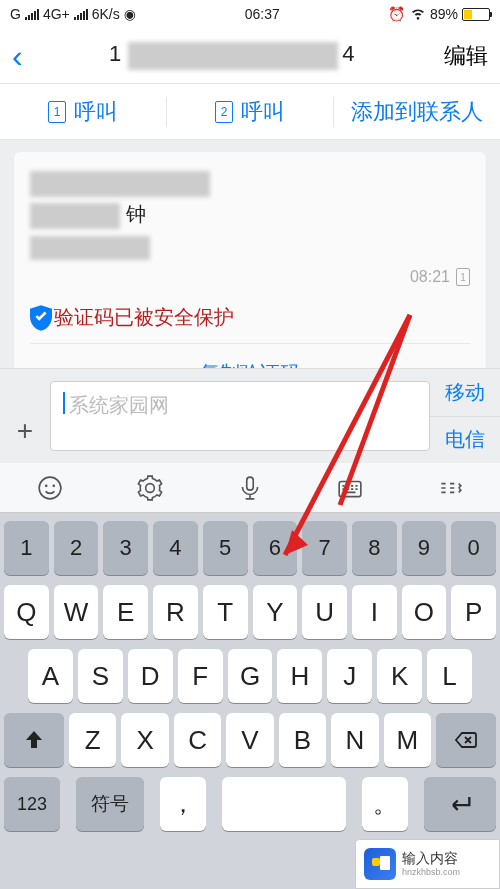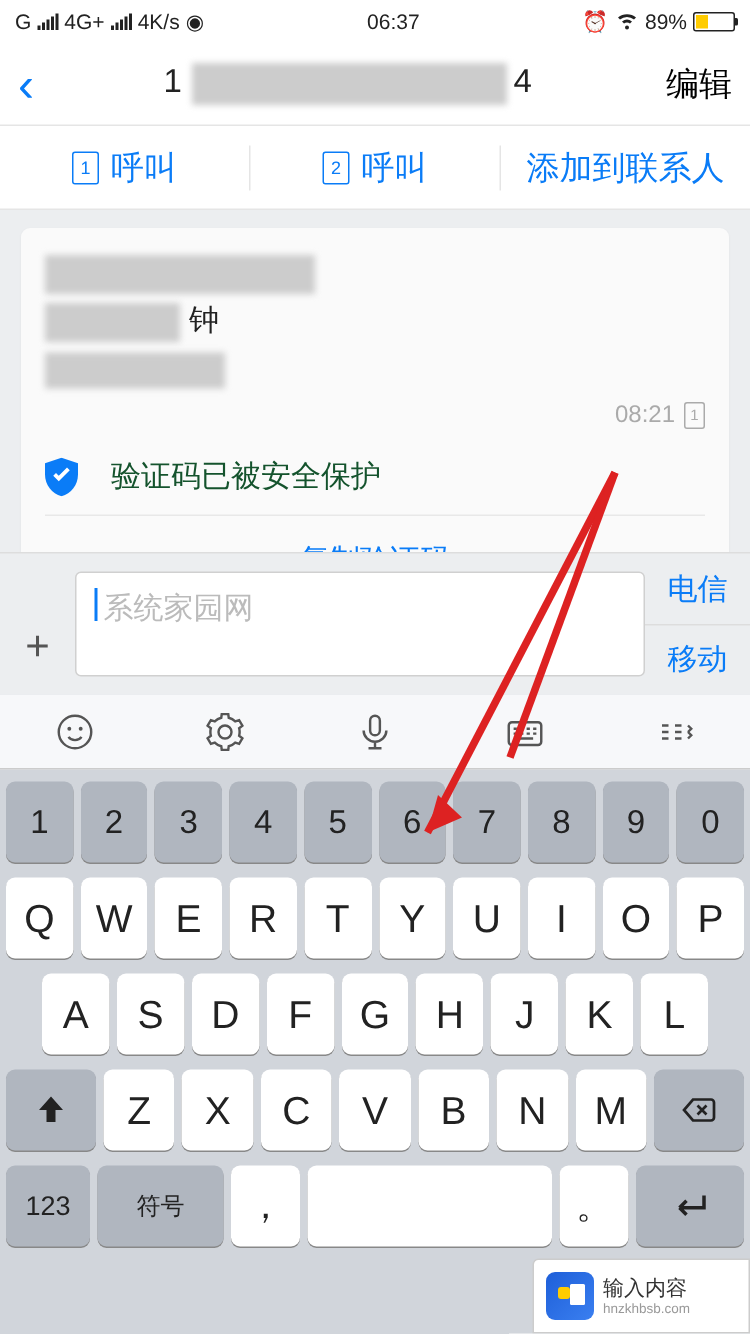--- a/index.html
+++ b/index.html
@@ -26,21 +26,21 @@
 .sim{width:18px;height:22px;border:1.5px solid #0a7cf7;border-radius:2px;display:flex;align-items:center;justify-content:center;font-size:12px;color:#0a7cf7}
 
 .msg-area{padding:12px 14px 0}
 .bubble{background:#fafafa;border-radius:6px;padding:14px 16px 0;box-shadow:0 1px 2px rgba(0,0,0,.05)}
 .msg-txt{font-size:20px;color:#222;line-height:32px;position:relative}
 .msg-txt .m1{display:inline-block;width:180px;height:26px;background:#ccc;filter:blur(2px);vertical-align:middle}
 .msg-txt .m2{display:inline-block;width:90px;height:26px;background:#ccc;filter:blur(2px);vertical-align:middle;margin-right:6px}
 .msg-txt .m3{display:inline-block;width:120px;height:24px;background:#ccc;filter:blur(2px);vertical-align:middle}
 .time{text-align:right;font-size:16px;color:#aaa;padding:6px 0;display:flex;align-items:center;justify-content:flex-end;gap:6px}
 .time .sim-s{width:14px;height:18px;border:1px solid #aaa;border-radius:2px;font-size:10px;display:flex;align-items:center;justify-content:center}
-.secure{display:flex;align-items:center;gap:22px;padding:12px 0;color:#14532d;font-size:20px}
+.secure{display:flex;align-items:center;gap:2px;padding:12px 0;color:#b91c1c;font-size:20px}
 .shield{width:22px;height:26px;position:relative}
 .shield svg{width:100%;height:100%}
 .copy{border-top:1px solid #e8e8e8;text-align:center;padding:16px 0;color:#0a7cf7;font-size:20px}
 
 .input-area{position:absolute;bottom:426px;left:0;right:0;background:#eceef0;border-top:1px solid #ddd;display:flex}
 .plus{width:50px;display:flex;align-items:center;justify-content:center;font-size:28px;color:#555;align-self:flex-end;padding-bottom:16px}
 .textbox{flex:1;margin:12px 0;background:#fff;border:1px solid #d0d0d0;border-radius:4px;padding:10px 12px;min-height:70px;font-size:20px;color:#bbb;position:relative}
 .textbox::before{content:"";position:absolute;left:12px;top:10px;width:2px;height:22px;background:#0a7cf7}
 .textbox span{margin-left:6px}
 .carrier{width:70px;display:flex;flex-direction:column}
@@ -53,23 +53,23 @@
 .kb-tools svg{width:26px;height:26px}
 
 .kb-rows{padding:8px 4px 6px}
 .row{display:flex;gap:5px;margin-bottom:10px;justify-content:center}
 .key{background:#fff;border-radius:6px;box-shadow:0 1px 0 #888;height:54px;display:flex;align-items:center;justify-content:center;font-size:24px;color:#222}
 .key.num{background:#b0b6bf;flex:1;font-size:22px}
 .key.letter{flex:1;font-size:26px}
 .row.r3{padding:0 24px}
 .key.fn{background:#b0b6bf;width:60px;font-size:18px}
 .key.space{flex:1}
-.row.r5{gap:5px}
+.row.r5{gap:16px}
 .key.k123{width:56px;font-size:18px}
-.key.sym{width:84px;font-size:16px}
+.key.sym{width:68px;font-size:19px}
 .key.comma,.key.dot{width:46px}
 .key.enter{background:#b0b6bf;width:72px}
 .key.enter svg{width:28px;height:28px}
 .key.shift svg,.key.del svg{width:24px;height:24px}
 
 .arrow{position:absolute;pointer-events:none;z-index:50}
 
 .wm{position:absolute;right:0;bottom:0;width:145px;height:50px;background:#fff;border:1px solid #ccc;border-radius:4px 0 0 0;display:flex;align-items:center;gap:6px;padding:0 8px;z-index:60}
 .wm-logo{width:32px;height:32px;background:linear-gradient(135deg,#1e5fd9,#3a7ff0);border-radius:6px;position:relative}
 .wm-logo::before{content:"";position:absolute;left:8px;top:10px;width:8px;height:8px;background:#ffcc00;border-radius:2px}
@@ -91,21 +91,21 @@
         <i></i>
       </span>
     <span>4G+</span>
     <span class="sig">
         <i></i>
         <i></i>
         <i></i>
         <i></i>
         <i></i>
       </span>
-    <span>4K/s</span>
+    <span>6K/s</span>
     <span>◉</span>
   </div>
   <span>06:37</span>
   <div class="status-right">
     <span>⏰</span>
     <span>
       <svg viewBox="0 0 24 24" width="16" height="16">
           <path fill="#222" d="M12 18a2 2 0 100 4 2 2 0 000-4zm-5-4a8 8 0 0110 0l-2 2a5 5 0 00-6 0zm-4-4a14 14 0 0118 0l-2 2a11 11 0 00-14 0z"></path>
         </svg>
     </span>
@@ -157,22 +157,22 @@
       <span>验证码已被安全保护</span>
     </div>
     <div class="copy">复制验证码</div>
   </div>
 </div>
 
 <div class="input-area">
   <div class="plus">+</div>
   <div class="textbox"><span>系统家园网</span></div>
   <div class="carrier">
+    <div>移动</div>
     <div>电信</div>
-    <div>移动</div>
   </div>
 </div>
 
 <div class="kb">
   <div class="kb-tools">
     <div>
         <svg viewBox="0 0 24 24">
           <circle cx="12" cy="12" r="10" fill="none" stroke="#555" stroke-width="1.5"></circle>
           <circle cx="8.5" cy="10" r="1.2" fill="#555"></circle>
           <circle cx="15.5" cy="10" r="1.2" fill="#555"></circle>

